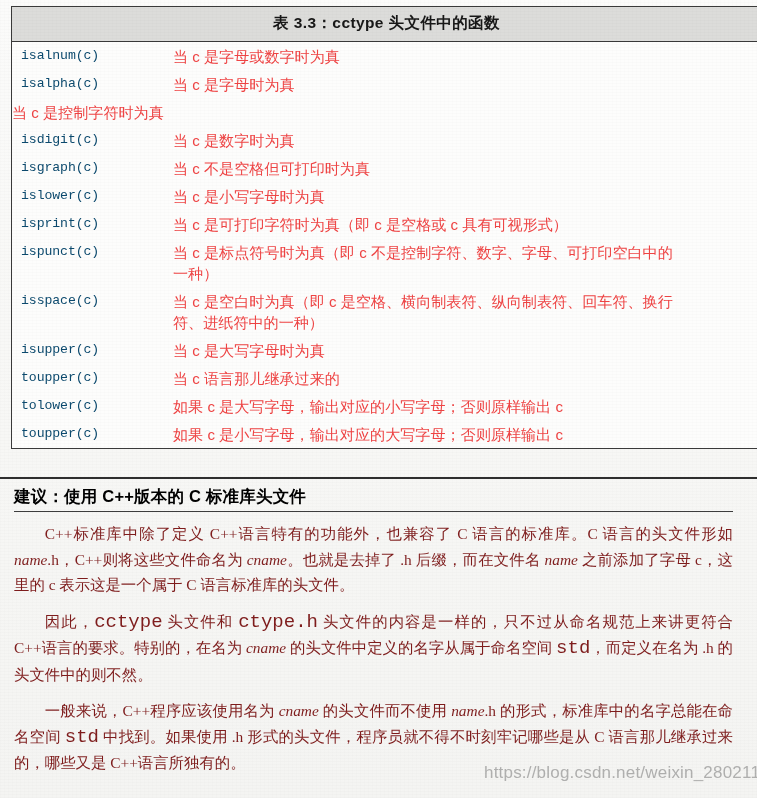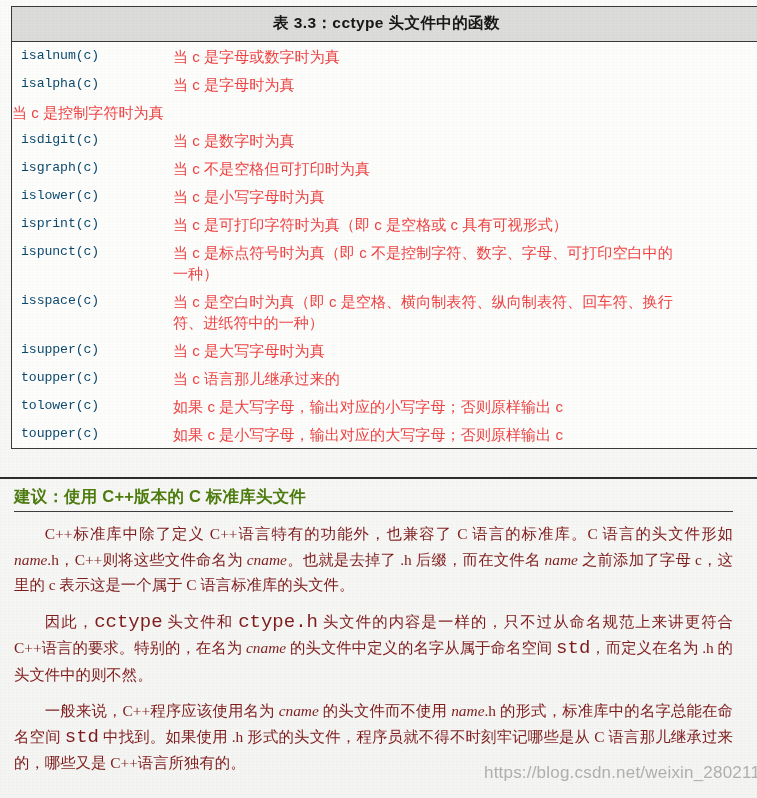--- a/index.html
+++ b/index.html
@@ -87,21 +87,21 @@
     top: 477px;
     width: 757px;
     box-sizing: border-box;
     border-top: 2px solid #2e2e2e;
     padding: 7px 24px 0 14px;
   }
   .advice-title {
     font-family: "Liberation Sans", "DejaVu Sans", sans-serif;
     font-weight: 700;
     font-size: 16.5px;
-    color: #4d7c0f;
+    color: #000000;
     padding-bottom: 3px;
     border-bottom: 1.4px solid #3d3d3d;
     display: block;
     letter-spacing: .2px;
   }
   .advice-body {
     padding-top: 9px;
   }
   .advice-body p {
     margin: 0 0 11px 0;

